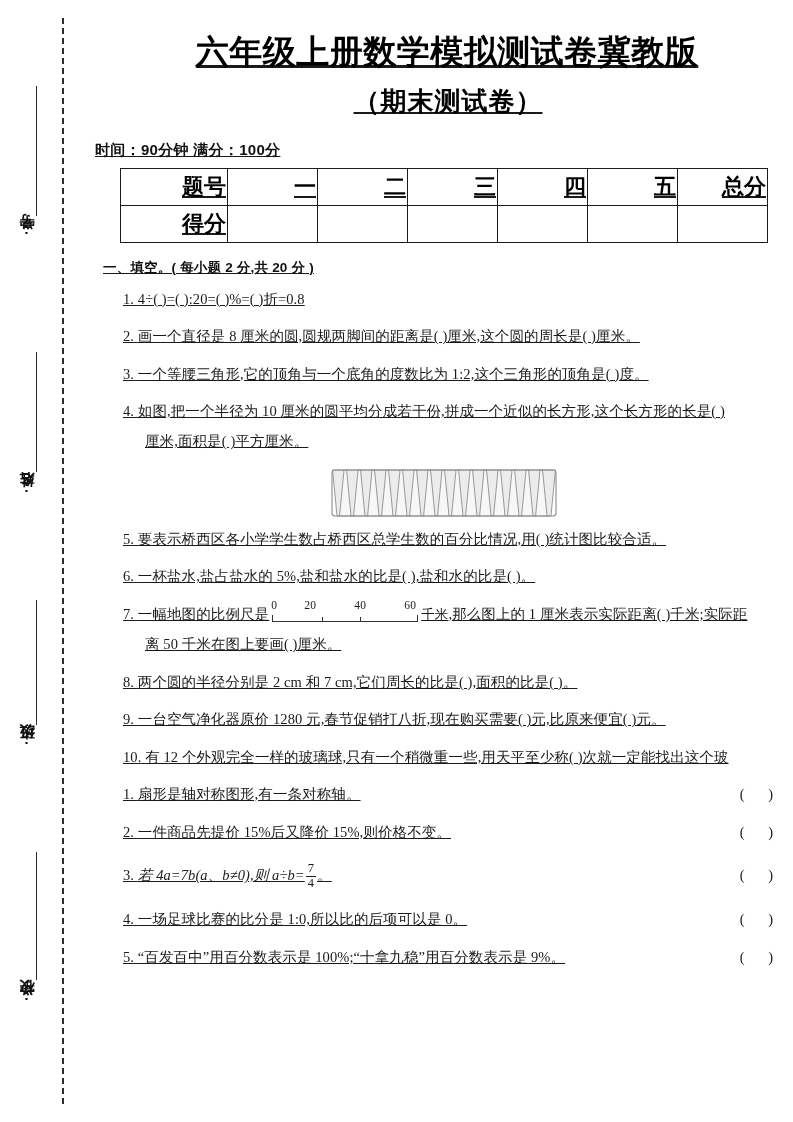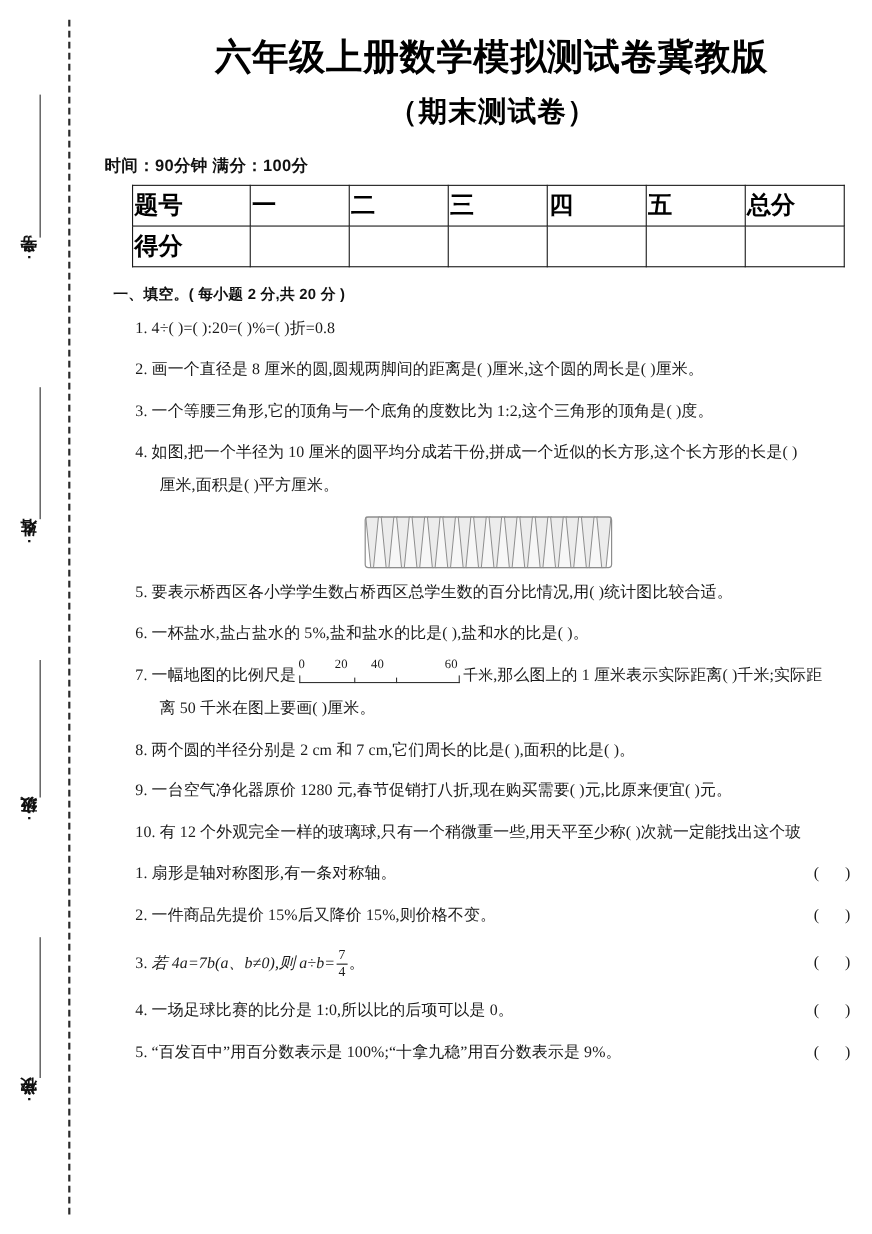--- a/index.html
+++ b/index.html
@@ -52,20 +52,21 @@
     white-space: nowrap;
   }
 
   
   #content {
     position: absolute;
     left: 95px;
     top: 0;
     width: 698px;
     height: 988px;
+    text-decoration: underline;
   }
 
   #title-block {
     padding-top: 30px;
     text-align: center;
   }
   .doc-title {
     font-family: "Liberation Sans", "DejaVu Sans", sans-serif;
     font-size: 33px;
     font-weight: 700;
@@ -96,21 +97,21 @@
   
   #score-table {
     margin: 8px auto 0 auto;
     border-collapse: collapse;
     width: 648px;
     table-layout: fixed;
   }
   #score-table td {
     border: 1.6px solid #1a1a1a;
     height: 34px;
-    text-align: left;
+    text-align: right;
     vertical-align: middle;
     font-family: "Liberation Sans", "DejaVu Sans", sans-serif;
     font-size: 22px;
     font-weight: 700;
     color: #000;
   }
   #score-table td.hdr-first { width: 104px; }
 
   
   .section-head {
@@ -331,21 +332,21 @@
     <li class="q">
       <span class="qtext">6.</span>
       <span class="qtext">一杯盐水,盐占盐水的 5%,盐和盐水的比是(      ),盐和水的比是(      )。</span>
     </li>
 
     <li class="q">
       <span class="qtext">7.</span>
       <span class="qtext">一幅地图的比例尺是</span><span class="scalebar">
         <span class="sb-lab" style="left:4px;">0</span>
         <span class="sb-lab" style="left:40px;">20</span>
-        <span class="sb-lab" style="left:73px;">40</span>
+        <span class="sb-lab" style="left:90px;">40</span>
         <span class="sb-lab" style="left:140px;">60</span>
         <span class="sb-axis"></span>
         <span class="sb-tick" style="left:52px;"></span>
         <span class="sb-tick" style="left:90px;"></span>
       </span><span class="sb-unit">千米</span><span class="qtext">,那么图上的 1 厘米表示实际距离(      )千米;实际距</span>
     </li>
     <li class="q indent-cont">
       <span class="qtext">离 50 千米在图上要画(      )厘米。</span>
     </li>
 

